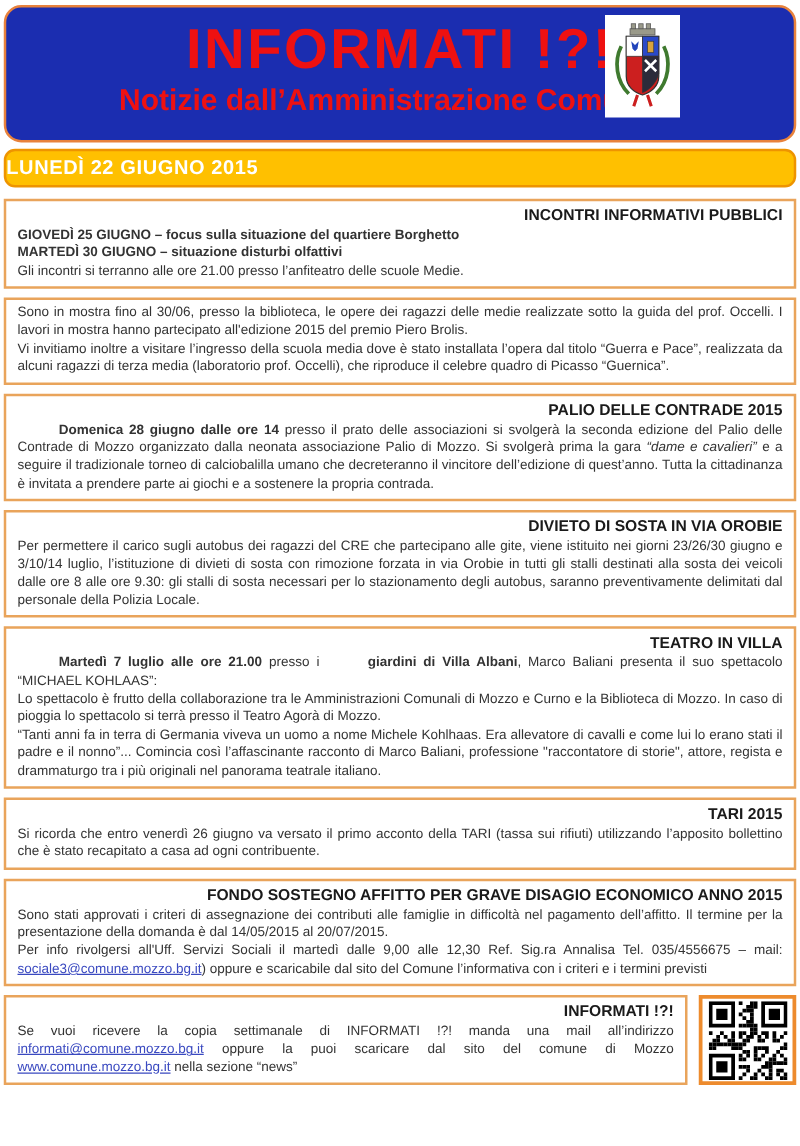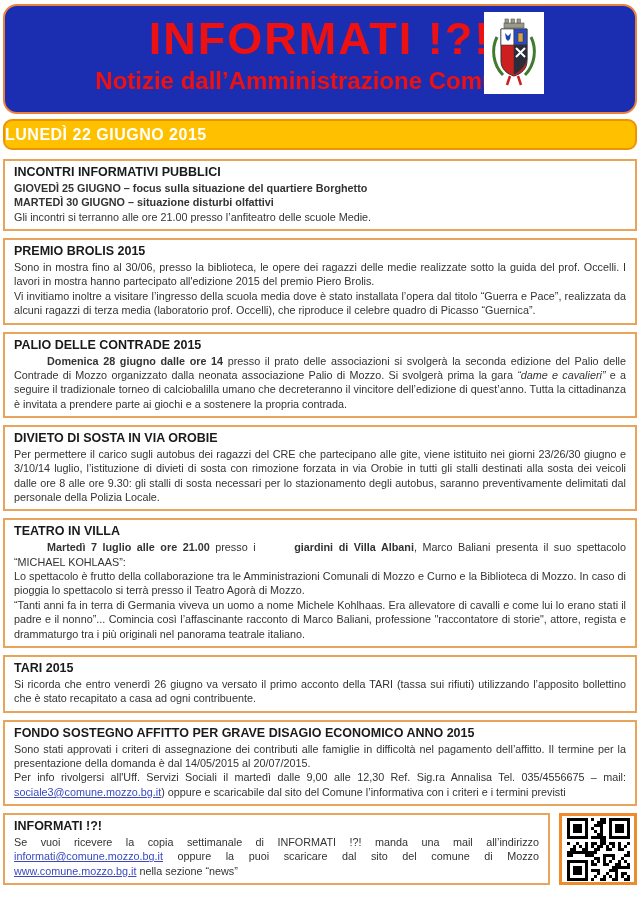--- a/index.html
+++ b/index.html
@@ -60,21 +60,21 @@
   }
 
   
   .section {
     border:2px solid #E9A45B;
     background:#ffffff;
     padding:3px 9px 5px 9px;
     margin-bottom:7px;
   }
   .section-title {
-    text-align:left;
+    text-align:right;
     font-weight:bold;
     font-size:12.5px;
     color:#1a1a1a;
     margin:1px 0 2px 0;
   }
   .section p {
     margin:0;
     font-size:10.8px;
     line-height:1.33;
     text-align:justify;
@@ -131,21 +131,20 @@
   <div class="date-banner">LUNEDÌ 22 GIUGNO 2015</div>
 
   <div class="section">
     <div class="section-title">INCONTRI INFORMATIVI PUBBLICI</div>
     <p class="center-bold">GIOVEDÌ 25 GIUGNO – focus sulla situazione del quartiere Borghetto</p>
     <p class="center-bold">MARTEDÌ 30 GIUGNO – situazione disturbi olfattivi</p>
     <p>Gli incontri si terranno alle ore 21.00 presso l’anfiteatro delle scuole Medie.</p>
   </div>
 
   <div class="section">
-    <div class="section-title">PREMIO BROLIS 2015</div>
     <p>Sono in mostra fino al 30/06, presso la biblioteca, le opere dei ragazzi delle medie realizzate sotto la guida del prof. Occelli. I lavori in mostra hanno partecipato all'edizione 2015 del premio Piero Brolis.</p>
     <p>Vi invitiamo inoltre a visitare l’ingresso della scuola media dove è stato installata l’opera dal titolo “Guerra e Pace”, realizzata da alcuni ragazzi di terza media (laboratorio prof. Occelli), che riproduce il celebre quadro di Picasso “Guernica”.</p>
   </div>
 
   <div class="section">
     <div class="section-title">PALIO DELLE CONTRADE 2015</div>
     <p><span class="bold">Domenica 28 giugno dalle ore 14</span><span> presso il prato delle associazioni si svolgerà la seconda edizione del Palio delle Contrade di Mozzo organizzato dalla neonata associazione Palio di Mozzo. Si svolgerà prima la gara </span><span class="italic">“dame e cavalieri”</span><span> e a seguire il tradizionale torneo di calciobalilla umano che decreteranno il vincitore dell’edizione di quest’anno. Tutta la cittadinanza è invitata a prendere parte ai giochi e a sostenere la propria contrada.</span></p>
   </div>
 
   <div class="section">

